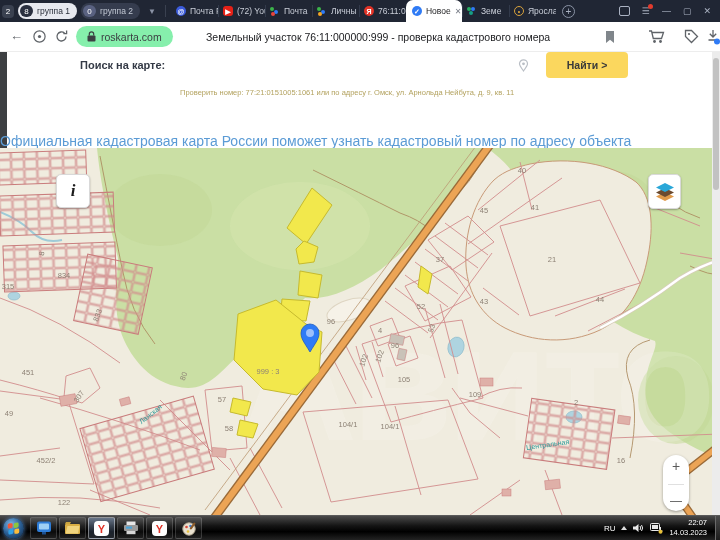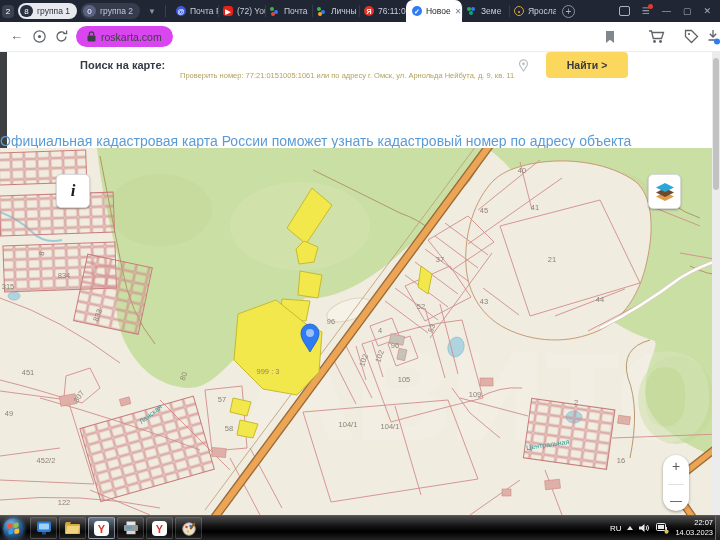--- a/index.html
+++ b/index.html
@@ -30,52 +30,52 @@
 .tabclose{color:#7a7f89;font-size:8px;margin-left:auto}
 .newtab{width:13px;height:13px;border:1px solid #8a93a5;border-radius:50%;color:#aab2c2;font-size:10px;line-height:11px;text-align:center;margin-left:6px;flex:none}
 .tbright{margin-left:auto;display:flex;align-items:center;gap:12px;padding-right:9px;color:#aab2c2}
 .panelico{width:11px;height:10px;border:1px solid #aab2c2;border-radius:2px}
 .notifico{position:relative;font-size:9px;letter-spacing:0;line-height:1}
 .notifico em{position:absolute;right:-3px;top:-3px;width:5px;height:5px;border-radius:50%;background:#e23b2e}
 .wbtn{font-size:9px;color:#aab2c2}
 
 .addr{position:absolute;top:22px;height:30px;left:0;right:0;background:#fff;border-bottom:1px solid #ededed}
 .aico{position:absolute;top:7px;color:#5f6368}
-.urlpill{position:absolute;left:76px;top:4px;height:21px;background:#d946ef;border-radius:11px;display:flex;align-items:center;gap:5px;padding:0 11px;font-size:10.5px;color:#3c4043}
+.urlpill{position:absolute;left:76px;top:4px;height:21px;background:#86efac;border-radius:11px;display:flex;align-items:center;gap:5px;padding:0 11px;font-size:10.5px;color:#3c4043}
 .addrtitle{position:absolute;left:206px;top:9px;font-size:10.5px;color:#202124;white-space:nowrap}
 
 .pagehead{position:absolute;top:52px;left:0;right:0;height:96px;background:#fff}
 .darkstrip{position:absolute;left:0;top:0;width:7px;height:96px;background:#3d3f42}
 .search-label{position:absolute;left:80px;top:7px;font-size:11px;font-weight:bold;color:#343a46}
 .search-input{position:absolute;left:154px;top:1px;width:384px;height:25px;border:1px solid #f2e2b0;border-bottom:1px solid #dcdcdc;border-radius:3px;font-size:10px;color:#444;padding:0 26px 0 10px;outline:none}
 .search-input::placeholder{color:#c0c4ca}
 .pinico{position:absolute;left:518px;top:7px}
 .find-btn{position:absolute;left:546px;top:0;width:82px;height:26px;background:#fbd75e;border:0;border-radius:4px;font-size:10.5px;font-weight:bold;color:#3a3a3a;font-family:"Liberation Sans",sans-serif}
-.hint{position:absolute;left:180px;top:19px;font-size:7.5px;color:#b3a25f;white-space:nowrap}
+.hint{position:absolute;left:180px;top:36px;font-size:7.5px;color:#b3a25f;white-space:nowrap}
 .desc{position:absolute;left:0;right:10px;top:81px;text-align:left;font-size:14px;color:#5b9bd5}
 
 .map{position:absolute;top:148px;left:0;right:0;height:367px;background:#f0ecdf;overflow:hidden}
 .mapbtn{position:absolute;background:#fff;border:1px solid #d9d9d9;border-radius:5px;box-shadow:0 1px 2px rgba(0,0,0,.3);display:flex;align-items:center;justify-content:center}
 .info-btn{left:56px;top:26px;width:34px;height:34px;font-family:"Liberation Serif",serif;font-style:italic;font-weight:bold;font-size:17px;color:#1c1c1c}
 .layers-btn{left:648px;top:26px;width:33px;height:35px}
 .zoomer{position:absolute;left:663px;top:307px;width:26px;height:56px;background:#fff;border-radius:13px;box-shadow:0 1px 3px rgba(0,0,0,.35);display:flex;flex-direction:column;align-items:center;justify-content:space-between;padding:4px 0;color:#5a5a5a;font-size:14px;line-height:1}
 .zoomer .zd{width:16px;height:1px;background:#e0e0e0}
 .plbl{font-size:7.5px;fill:#8d8175;text-anchor:middle}
 .street{font-size:7px;fill:#2e9b99}
 
 .vscroll{position:absolute;right:0;top:52px;width:8px;height:463px;background:#ececec}
 .vthumb{position:absolute;top:6px;left:1px;width:6px;height:132px;background:#c2c2c2;border-radius:3px}
 
 .taskbar{position:absolute;top:515px;height:25px;left:0;right:0;background:linear-gradient(#4a4a4a,#151515 40%,#000 65%,#232323);border-top:1px solid #5a5a5a;display:flex;align-items:center;padding-left:3px}
 .orb{width:21px;height:21px;border-radius:50%;background:radial-gradient(circle at 38% 30%,#7db6e8 0%,#2a5e93 50%,#0e2038 100%);box-shadow:0 0 4px rgba(90,150,220,.8);position:relative;margin-right:6px;flex:none}
 .flag{position:absolute;left:5px;top:5px;width:11px;height:11px;transform:rotate(-6deg);display:grid;grid-template-columns:5px 5px;grid-template-rows:5px 5px;gap:1px}
 .flag i{border-radius:45% 10% 45% 10%}
 .tbtn{width:27px;height:22px;border:1px solid rgba(255,255,255,.16);border-radius:2px;background:linear-gradient(rgba(255,255,255,.10),rgba(255,255,255,.02));margin-right:2px;display:flex;align-items:center;justify-content:center;flex:none}
 .tbtn.active{background:linear-gradient(rgba(170,205,255,.38),rgba(110,150,200,.10));border-color:rgba(255,255,255,.42)}
-.tray{margin-left:auto;display:flex;align-items:center;gap:6px;color:#fff;padding-right:2px}
+.tray{margin-left:auto;display:flex;align-items:center;gap:6px;color:#fff;padding-right:8px}
 .lang{font-size:8px}
 .caret{width:0;height:0;border-left:3px solid transparent;border-right:3px solid transparent;border-bottom:4px solid #ddd}
 .clock{font-size:7.5px;line-height:1.3;text-align:right}
 .showdesk{width:5px;height:25px;border-left:1px solid #6a6a6a;background:linear-gradient(#4a4a4a,#1a1a1a);flex:none}
 </style>
 </head>
 <body>
 
 <div class="stage">
 
@@ -158,20 +158,21 @@
         <path d="M12,7.5 a4.5,4.5 0 1 1 -1.4,-3.3" fill="none" stroke="#5f6368" stroke-width="1.3"></path>
         <path d="M12.6,1.5 l0,3.2 -3.2,0" fill="none" stroke="#5f6368" stroke-width="1.3"></path>
       </svg>
     <div class="urlpill">
       <svg width="9" height="11" viewBox="0 0 9 11">
           <rect x="0.5" y="4.5" width="8" height="6" rx="1" fill="#3c4043"></rect>
           <path d="M2.3,4.5 V3 a2.2,2.2 0 0 1 4.4,0 V4.5" fill="none" stroke="#3c4043" stroke-width="1.2"></path>
         </svg>
       <span>roskarta.com</span>
     </div>
+    <div class="addrtitle">Земельный участок 76:11:000000:999 - проверка кадастрового номера</div>
     <svg class="aico" style="left:604px;top:8px" width="12" height="14" viewBox="0 0 12 14">
         <path d="M2,1 h8 v12 l-4,-3.2 -4,3.2 Z" fill="#80868b"></path>
       </svg>
     <svg class="aico" style="left:648px;top:7px" width="18" height="15" viewBox="0 0 18 15">
         <path d="M1,2 h2.5 l1.8,7.5 h8.2 l2,-6 H4.2" fill="none" stroke="#5f6368" stroke-width="1.3"></path>
         <circle cx="6.5" cy="12.5" r="1.4" fill="#5f6368"></circle>
         <circle cx="12.5" cy="12.5" r="1.4" fill="#5f6368"></circle>
       </svg>
     <svg class="aico" style="left:684px;top:7px" width="15" height="15" viewBox="0 0 15 15">
         <path d="M1.5,1.5 h6 l6,6 -6,6 -6,-6 Z" fill="none" stroke="#5f6368" stroke-width="1.3"></path>

